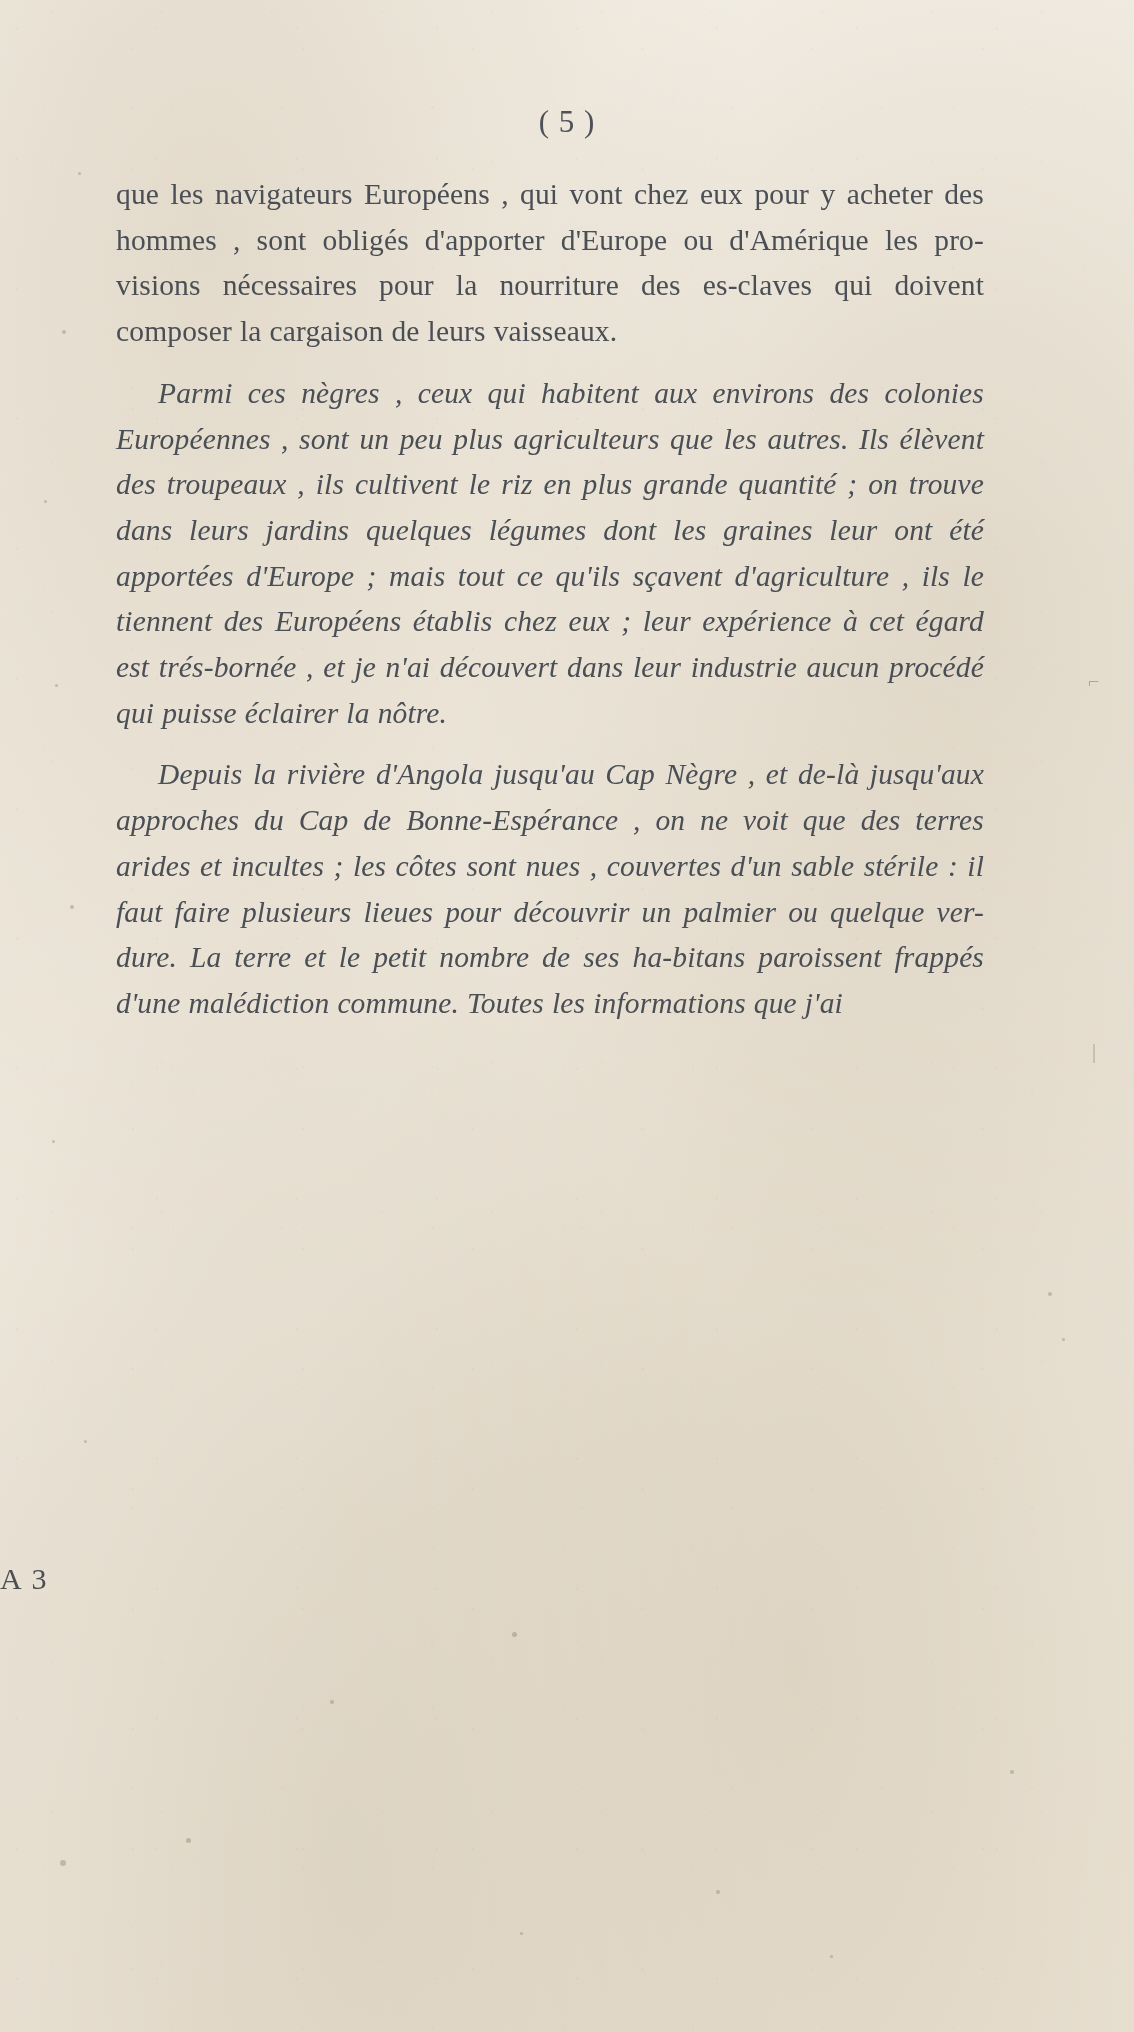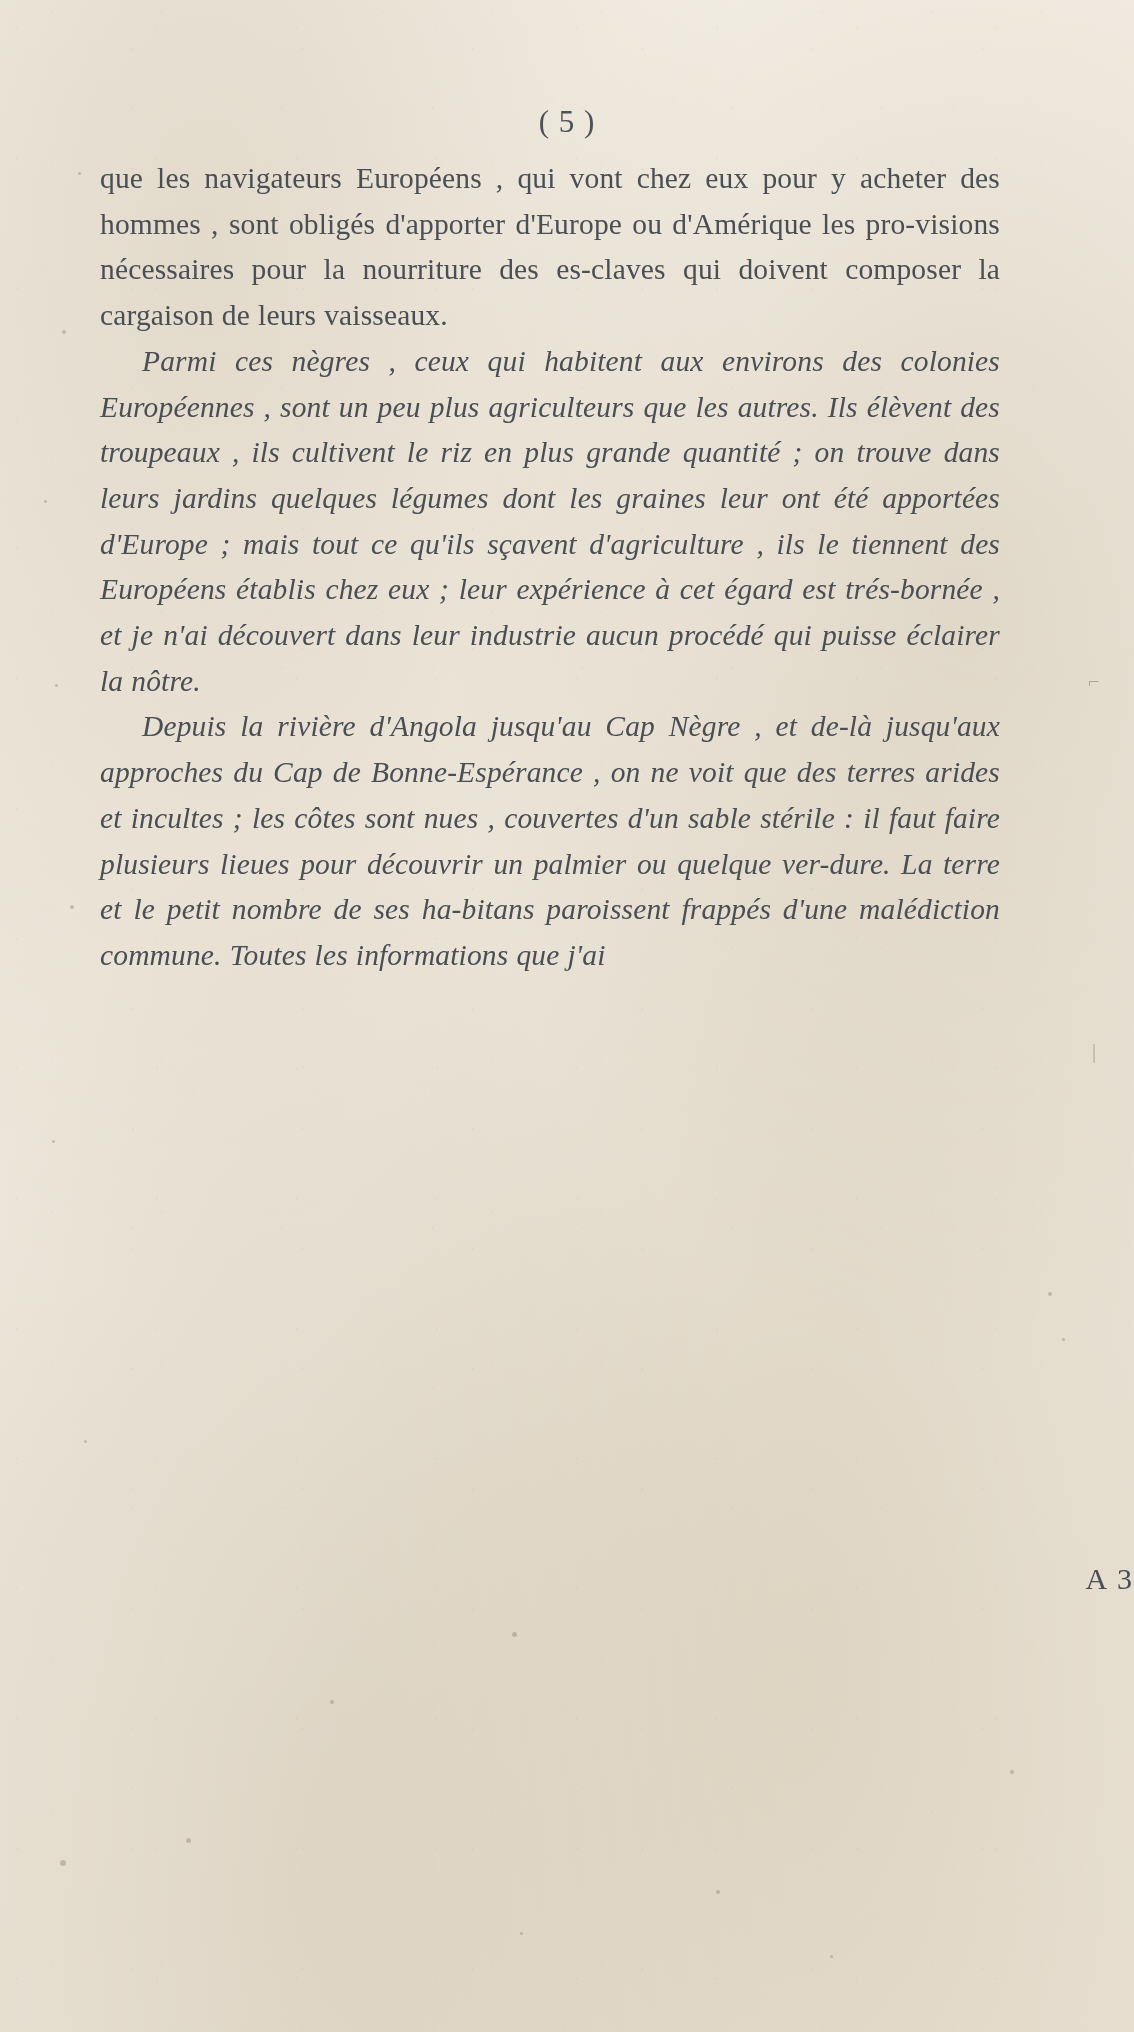--- a/index.html
+++ b/index.html
@@ -56,41 +56,41 @@
     color: #4d5158;
   }
   .textblock {
     position: absolute;
     top: 156px;
     left: 100px;
     width: 900px;
     color: #4a4e55;
   }
   p.para {
-    margin: 0;
+    margin: 16px;
     font-size: 29.5px;
     line-height: 45.7px;
     text-align: justify;
     text-align-last: left;
     letter-spacing: 0.15px;
     word-spacing: 0.5px;
   }
   p.para.indent {
     text-indent: 42px;
     font-style: italic;
   }
   p.para + p.para {
     margin-top: 0;
   }
   .signature {
     position: absolute;
     top: 1562px;
     left: 0;
     right: 0;
-    text-align: right;
+    text-align: left;
     font-size: 30px;
     letter-spacing: 2px;
     color: #4a4e55;
   }
   .edge-mark {
     position: absolute;
     color: rgba(110,100,80,0.45);
     font-size: 20px;
     pointer-events: none;
   }

